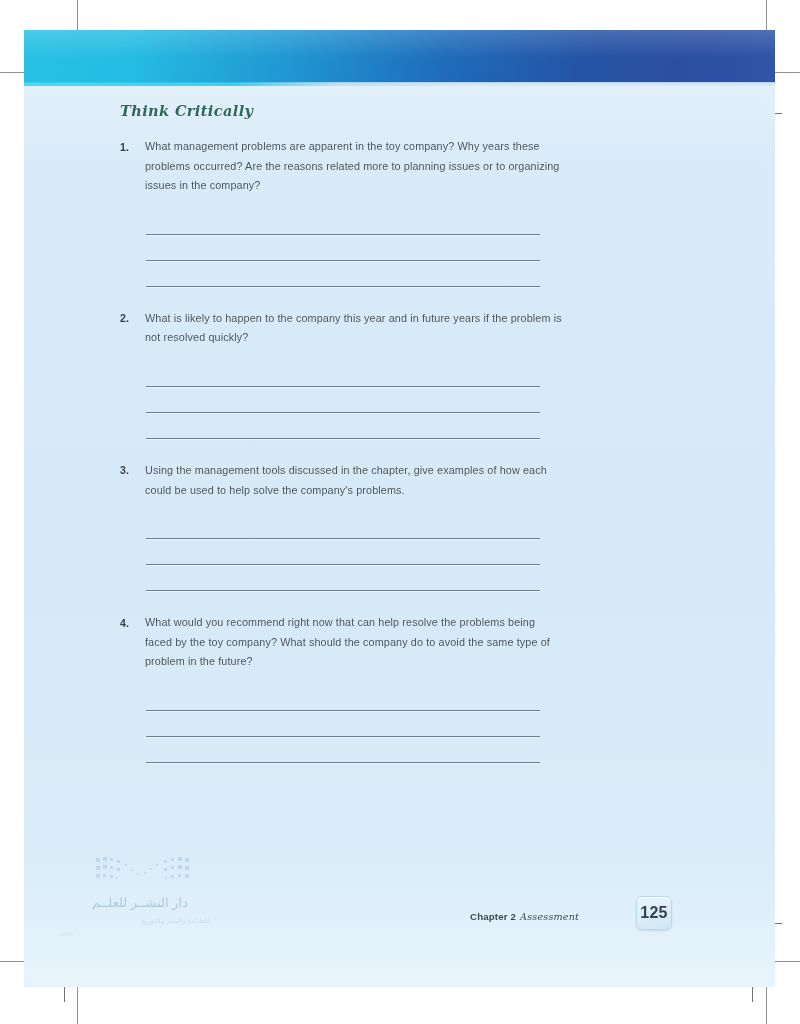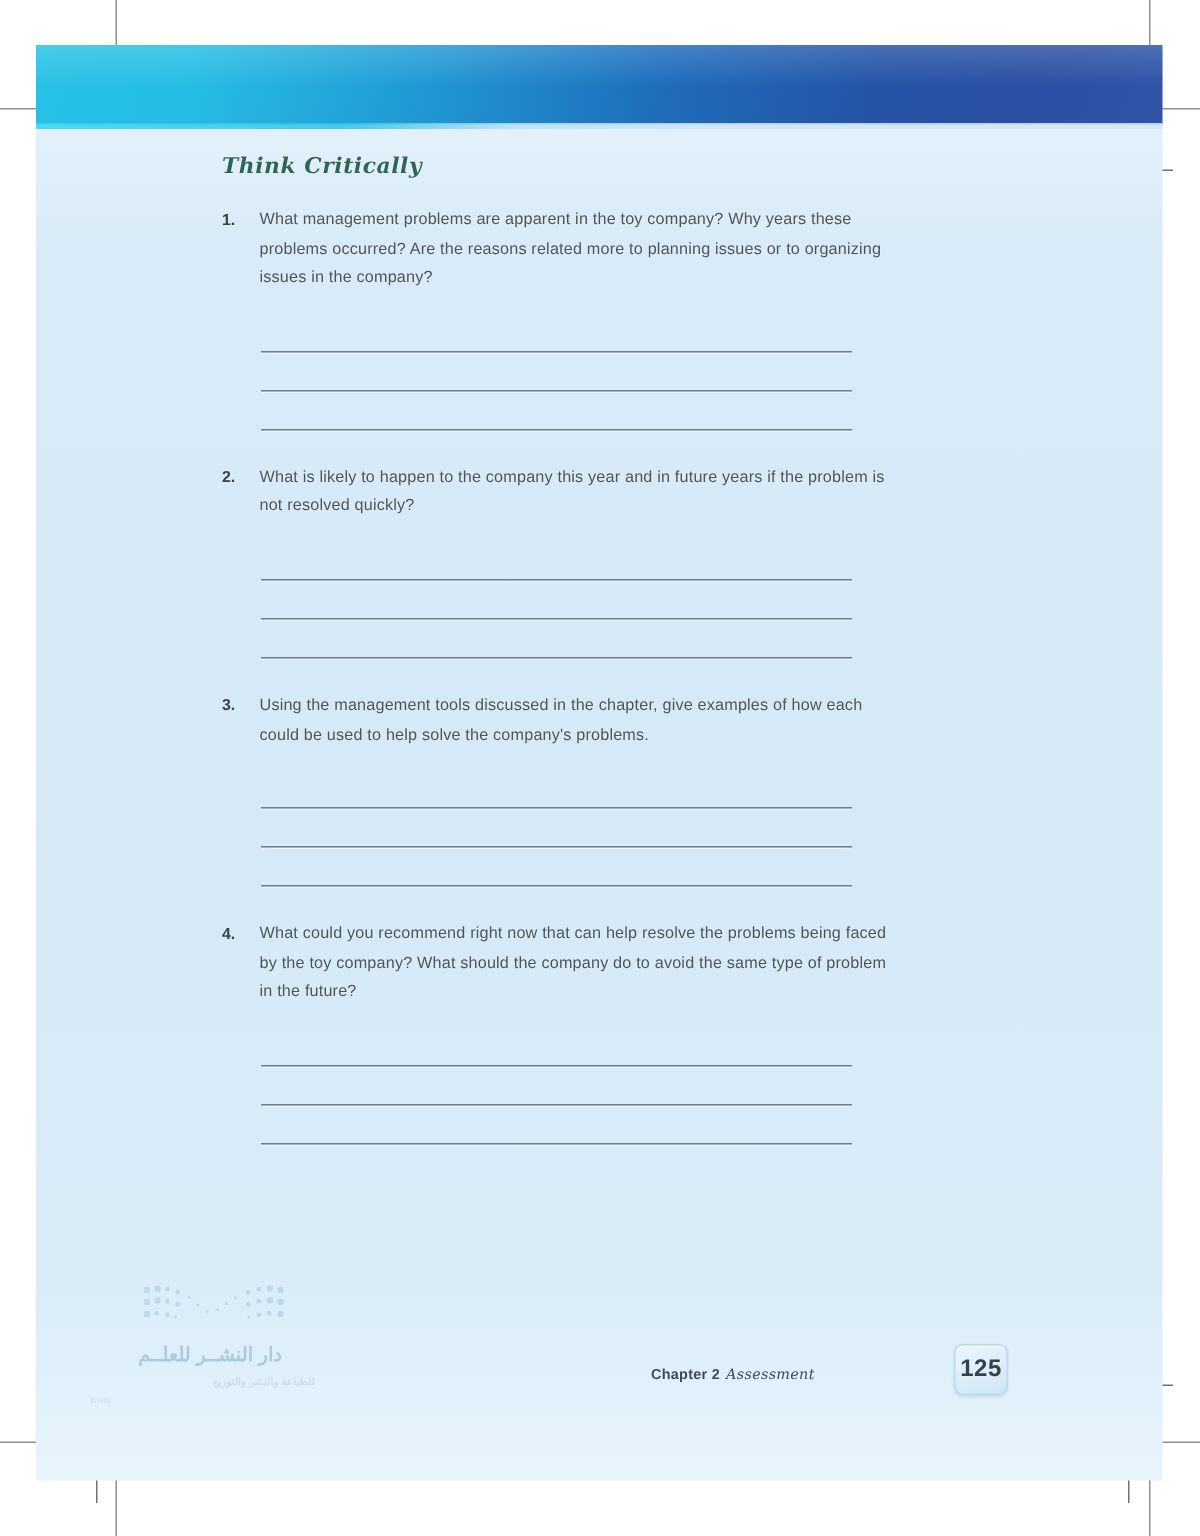--- a/index.html
+++ b/index.html
@@ -100,21 +100,21 @@
     width: 100%; height: 4px;
     background: linear-gradient(90deg,
                 #35d4ee 0%, #2fc3e6 28%, #b9dff3 42%,
                 #cfe6f6 60%, #d3e7f6 100%);
     opacity: .85;
   }
 
   
   .content {
     position: absolute;
-    left: 124px;
+    left: 96px;
     top: 72px;
     width: 445px;
   }
 
   .section-head {
     font-family: "DejaVu Serif", serif;
     font-style: italic;
     font-size: 14.5px;
     letter-spacing: .4px;
     color: #2d6659;
@@ -171,21 +171,21 @@
   .footer {
     position: absolute;
     left: 0;
     bottom: 0;
     width: 751px;
     height: 120px;
   }
 
   .footer-caption {
     position: absolute;
-    left: 410px;
+    left: 446px;
     bottom: 65px;
     font-size: 9.6px;
     color: #3d4a52;
     letter-spacing: .2px;
     white-space: nowrap;
   }
   .footer-caption .chap {
     font-weight: bold;
   }
   .footer-caption .assess {
@@ -218,21 +218,20 @@
   }
 
   
   .publisher {
     position: absolute;
     left: 32px;
     bottom: 32px;
     width: 180px;
     height: 100px;
     opacity: .92;
-    font-weight: bold;
   }
   .logo-dots {
     position: absolute;
     left: 38px;
     top: 0;
     width: 96px;
     height: 34px;
     opacity: .55;
   }
   .logo-ar {
@@ -337,21 +336,21 @@
         <div class="answer-lines">
           <div class="answer-line"></div>
           <div class="answer-line"></div>
           <div class="answer-line"></div>
         </div>
       </div>
 
       <div class="q-block q4">
         <div class="q-row">
           <span class="q-num">4.</span>
-          <span class="q-text">What could you recommend right now that can help resolve the problems being faced by the toy company? What should the company do to avoid the same type of problem in the future?</span>
+          <span class="q-text">What would you recommend right now that can help resolve the problems being faced by the toy company? What should the company do to avoid the same type of problem in the future?</span>
         </div>
         <div class="answer-lines">
           <div class="answer-line"></div>
           <div class="answer-line"></div>
           <div class="answer-line"></div>
         </div>
       </div>
 
     </div>
 

